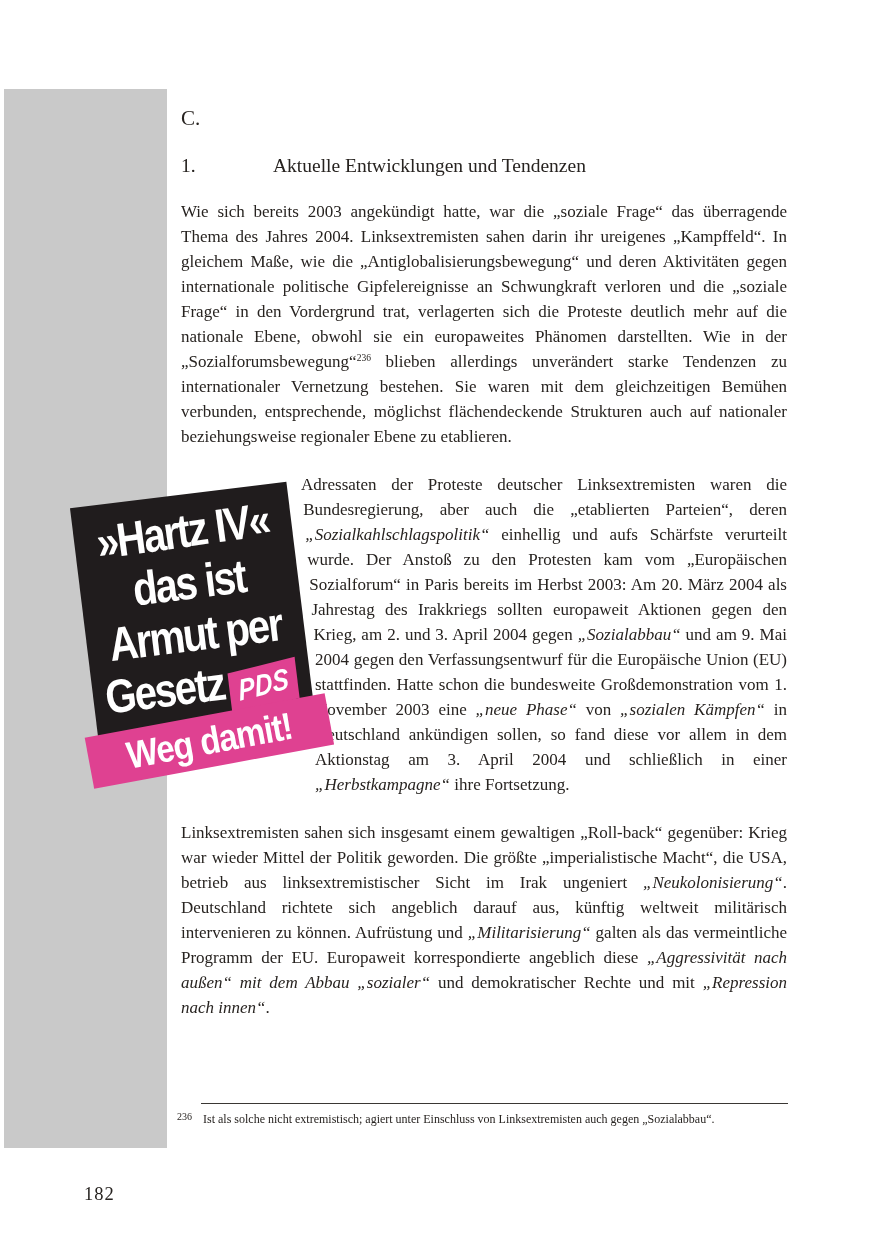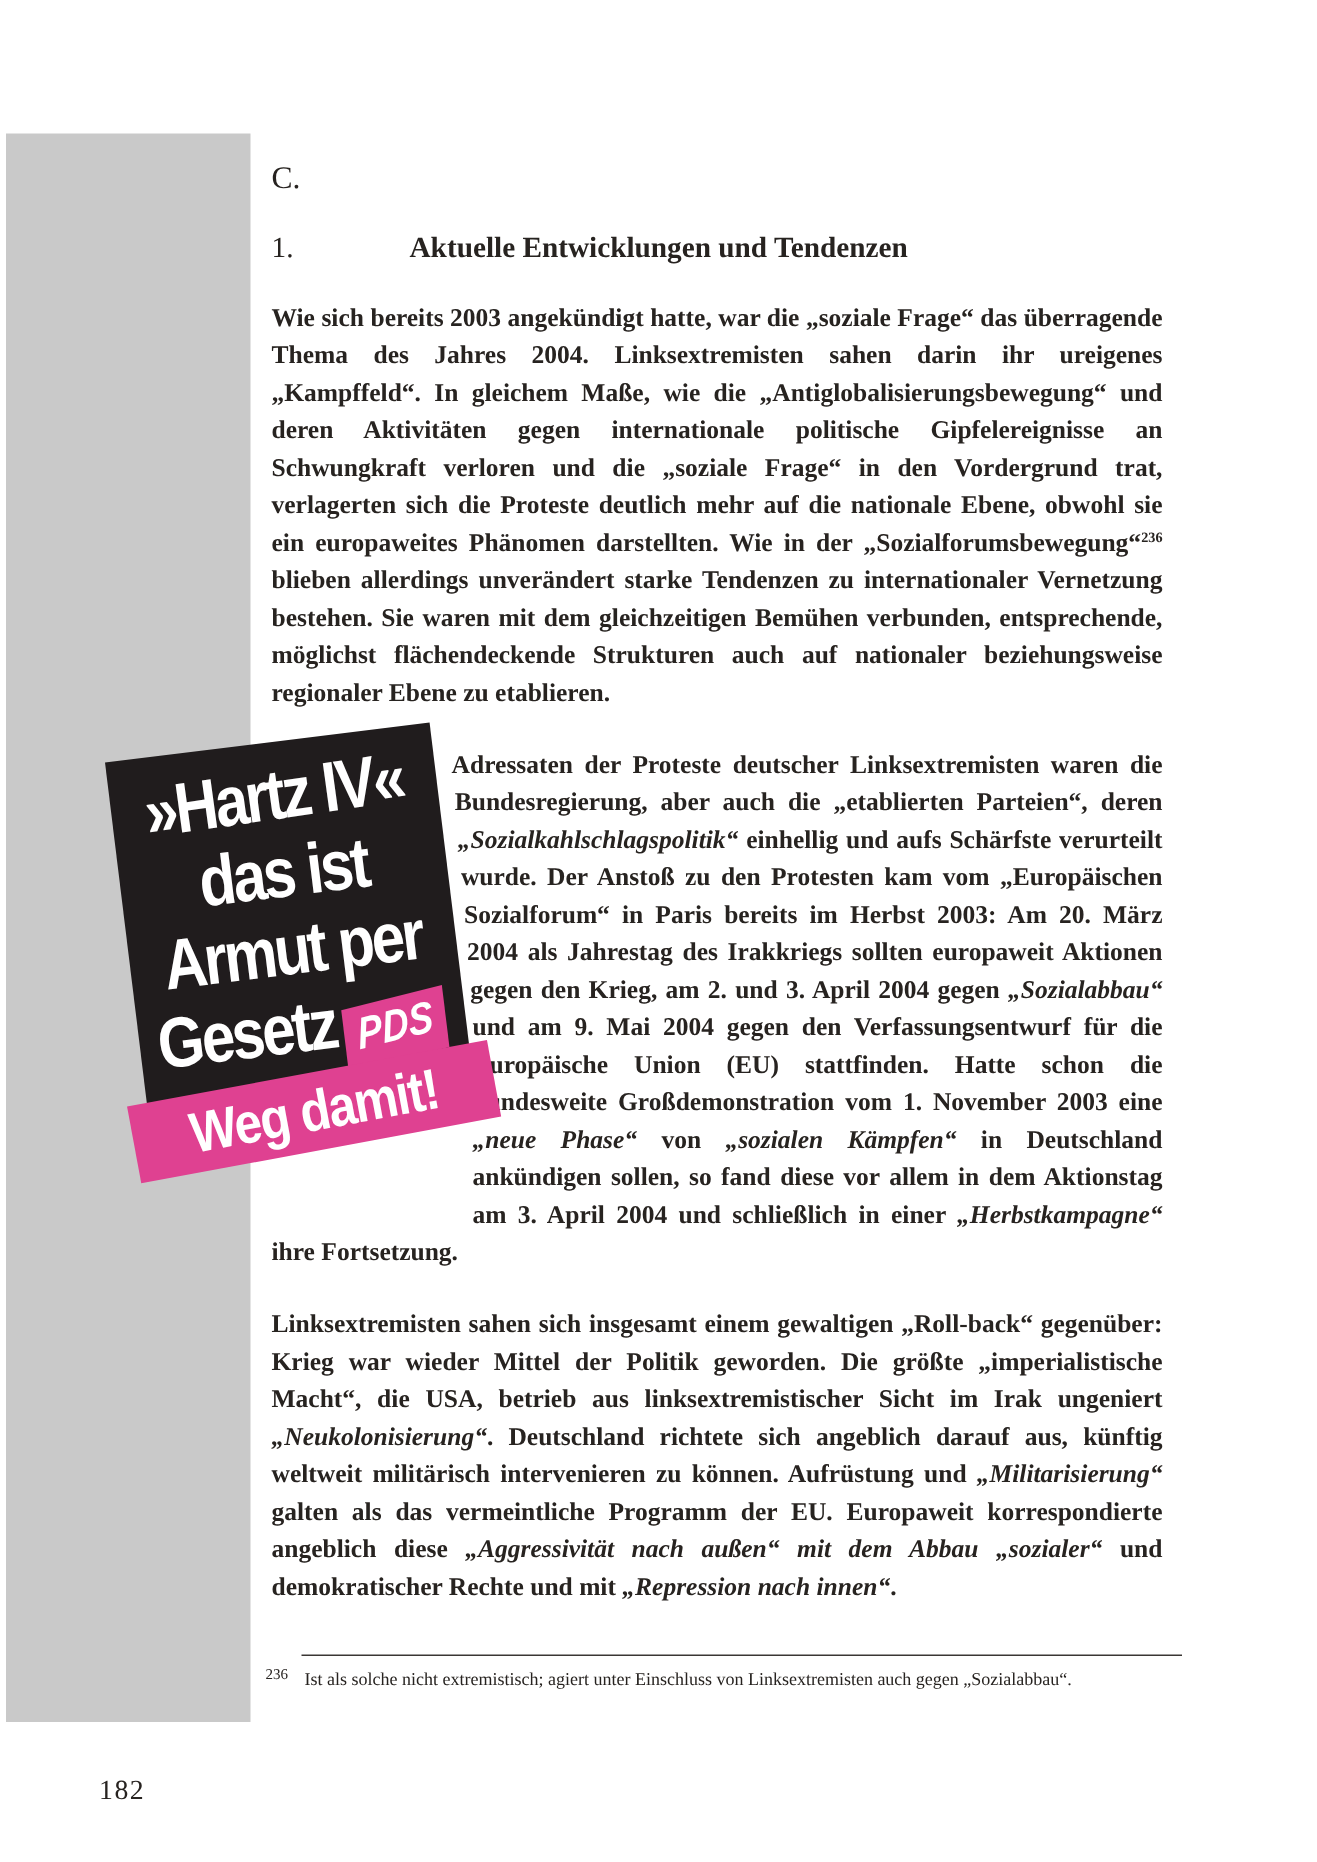--- a/index.html
+++ b/index.html
@@ -24,26 +24,25 @@
   }
 
   
   .content { position:absolute; left:181px; top:106px; width:606px; }
 
   .heading { display:flex; align-items:baseline; }
   .h-label { display:inline-block; width:92px; flex:0 0 92px; }
   .h-section { font-size:21px; margin:0 0 24px 0; }
   .h-section .h-title { font-variant:small-caps; font-size:22.5px; font-weight:600; letter-spacing:0.5px; }
   .h-sub { font-size:19.5px; margin:0 0 22px 0; }
-  .h-sub .h-title { font-weight:700; }
+  .h-sub .h-title { font-weight:400; }
 
   p.body {
-    margin:0 12px 23px 0; font-size:17px; line-height:25px;
+    margin:0 0 23px 0; font-size:17px; line-height:25px;
     text-align:justify;
-    font-weight:bold;
   }
   p.body em { font-style:italic; }
   p.body sup { font-size:9.5px; line-height:0; vertical-align:6px; }
 
   
   .poster-spacer {
     display:block; float:left; width:134px; height:316px;
     shape-outside:polygon(0 0, 108px 0, 134px 100%, 0 100%);
     shape-margin:10px;
   }
@@ -81,21 +80,21 @@
     white-space:nowrap;
   }
 
   
   .footnote { position:absolute; left:177px; top:1103px; width:611px; }
   .fn-rule { margin-left:24px; border-top:1.5px solid #3a3734; height:0; }
   .fn-row { display:flex; margin-top:5px; }
   .fn-marker { flex:0 0 26px; font-size:10px; padding-top:2px; }
   .fn-text { flex:1; font-size:12px; line-height:21px; text-align:justify; }
 
-  .page-number { position:absolute; left:66px; top:1184px; font-size:18.5px; letter-spacing:1px; }
+  .page-number { position:absolute; left:84px; top:1184px; font-size:18.5px; letter-spacing:1px; }
 </style>
 </head>
 <body>
 
 <div class="page">
 
   <div class="sidebar-band"></div>
 
 
   <div class="content">

